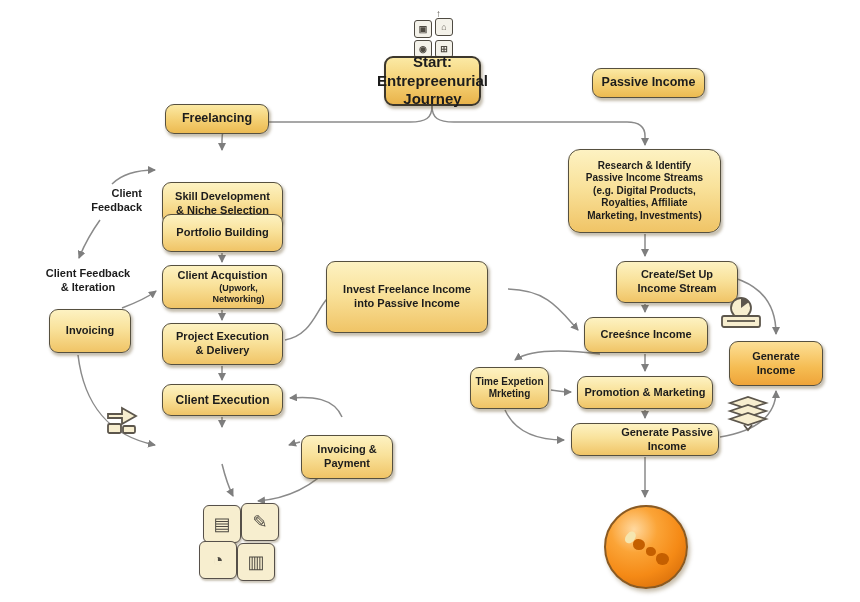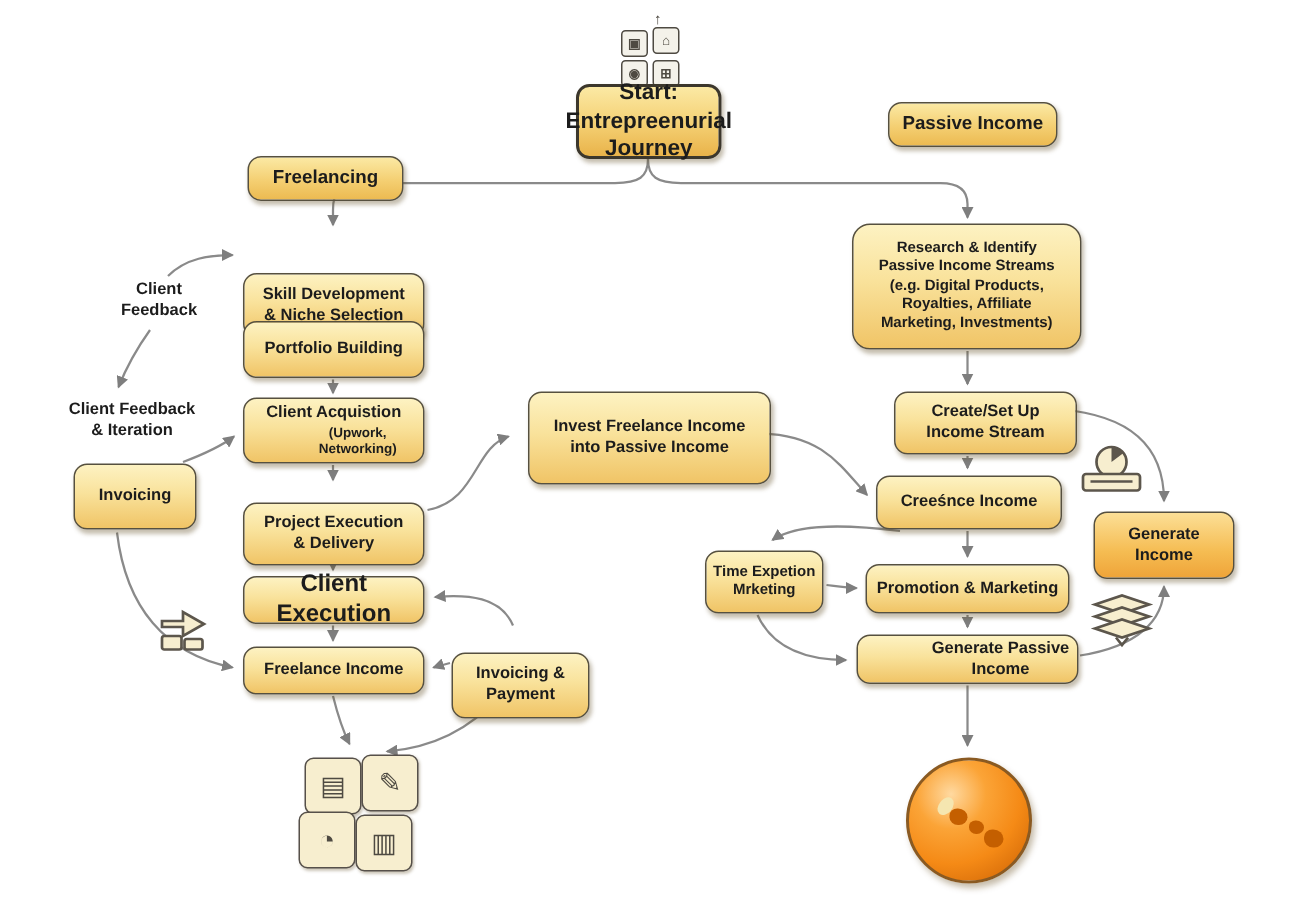--- a/index.html
+++ b/index.html
@@ -12,21 +12,21 @@
     text-align:center;font-weight:700;color:#1c1c1c;
     background:linear-gradient(180deg,#FDF2C2 0%,#F9E29B 45%,#F0C466 100%);
     border:1.4px solid #56503f;border-radius:9px;
     box-shadow:1.5px 2.5px 3px rgba(90,70,25,.35);
     font-size:11px;line-height:1.25;padding:2px 4px;box-sizing:border-box;
   }
   .node span{white-space:pre-line;}
   .node.header{font-size:12.5px;background:linear-gradient(180deg,#FBE9A4 0%,#F4CF72 55%,#ECBA51 100%);}
   .node.start{font-size:15px;border-width:2px;border-color:#3c372c;background:linear-gradient(180deg,#FBE9A4 0%,#F4CF72 55%,#E9B34A 100%);}
   .node.small{font-size:10px;}
-  .node.big{font-size:16px;}
+  .node.big{font-size:12px;}
   .node.orange{background:linear-gradient(180deg,#FCDF96 0%,#F5BC52 60%,#EFA439 100%);}
   .sub{font-size:9px;font-weight:700;display:block;margin-left:32px;}
   .annot{
     position:absolute;font-weight:700;color:#1c1c1c;text-align:center;
     font-size:11px;line-height:1.3;white-space:pre-line;
   }
   svg.wires{position:absolute;left:0;top:0;}
   .appicon{
     width:16px;height:16px;border:1.5px solid #4e4a42;border-radius:3px;
     background:#f4f2ea;color:#4e4a42;font-size:9px;font-weight:700;
@@ -112,51 +112,48 @@
     <span>Skill Development
 &amp; Niche Selection</span>
   </div>
   <div class="node" style="left:162px;top:214px;width:121px;height:38px;">
     <span>Portfolio Building</span>
   </div>
   <div class="node" style="left:162px;top:265px;width:121px;height:44px;flex-direction:column;">
     <span>Client Acquistion</span>
     <span class="sub">(Upwork, Networking)</span>
   </div>
-  <div class="node" style="left:162px;top:323px;width:121px;height:42px;margin-top:12px;">
+  <div class="node" style="left:162px;top:323px;width:121px;height:42px;">
     <span>Project Execution
 &amp; Delivery</span>
   </div>
   <div class="node big" style="left:162px;top:384px;width:121px;height:32px;">
     <span>Client Execution</span>
-  </div>
-  <div class="node" style="left:162px;top:431px;width:121px;height:32px;">
-    <span>Freelance Income</span>
   </div>
   <div class="node" style="left:49px;top:309px;width:82px;height:44px;">
     <span>Invoicing</span>
   </div>
   <div class="node" style="left:301px;top:435px;width:92px;height:44px;">
     <span>Invoicing &amp;
 Payment</span>
   </div>
 
-  <div class="node" style="left:352px;top:261px;width:162px;height:62px;">
+  <div class="node" style="left:326px;top:261px;width:162px;height:72px;">
     <span>Invest Freelance Income
 into Passive Income</span>
   </div>
 
   <div class="node small" style="left:568px;top:149px;width:153px;height:84px;border-radius:12px;">
     <span>Research &amp; Identify
 Passive Income Streams
 (e.g. Digital Products,
 Royalties, Affiliate
 Marketing, Investments)</span>
   </div>
-  <div class="node" style="left:596px;top:261px;width:122px;height:42px;">
+  <div class="node" style="left:616px;top:261px;width:122px;height:42px;">
     <span>Create/Set Up
 Income Stream</span>
   </div>
   <div class="node" style="left:584px;top:317px;width:124px;height:36px;">
     <span>Creeśnce Income</span>
   </div>
   <div class="node" style="left:577px;top:376px;width:136px;height:33px;">
     <span>Promotion &amp; Marketing</span>
   </div>
   <div class="node" style="left:571px;top:423px;width:148px;height:33px;padding-left:48px;">
@@ -164,21 +161,21 @@
   </div>
   <div class="node small" style="left:470px;top:367px;width:79px;height:42px;">
     <span>Time Expetion
 Mrketing</span>
   </div>
   <div class="node orange" style="left:729px;top:341px;width:94px;height:45px;justify-content:center;">
     <span>Generate
 Income</span>
   </div>
 
-  <div class="annot" style="left:70px;top:186px;width:72px;">Client
+  <div class="annot" style="left:70px;top:186px;width:72px;text-align:right;">Client
 Feedback</div>
   <div class="annot" style="left:40px;top:266px;width:96px;">Client Feedback
 &amp; Iteration</div>
 
   <svg style="position:absolute;left:102px;top:402px;" width="42" height="36">
     <g stroke="#5c564c" stroke-width="1.8" fill="#F7EECF">
       <path d="M6 12 L20 12 L20 6 L34 14 L20 22 L20 16 L6 16 Z"></path>
       <rect x="6" y="22" width="13" height="9" rx="1.5"></rect>
       <rect x="21" y="24" width="12" height="7" rx="1.5"></rect>
     </g>

